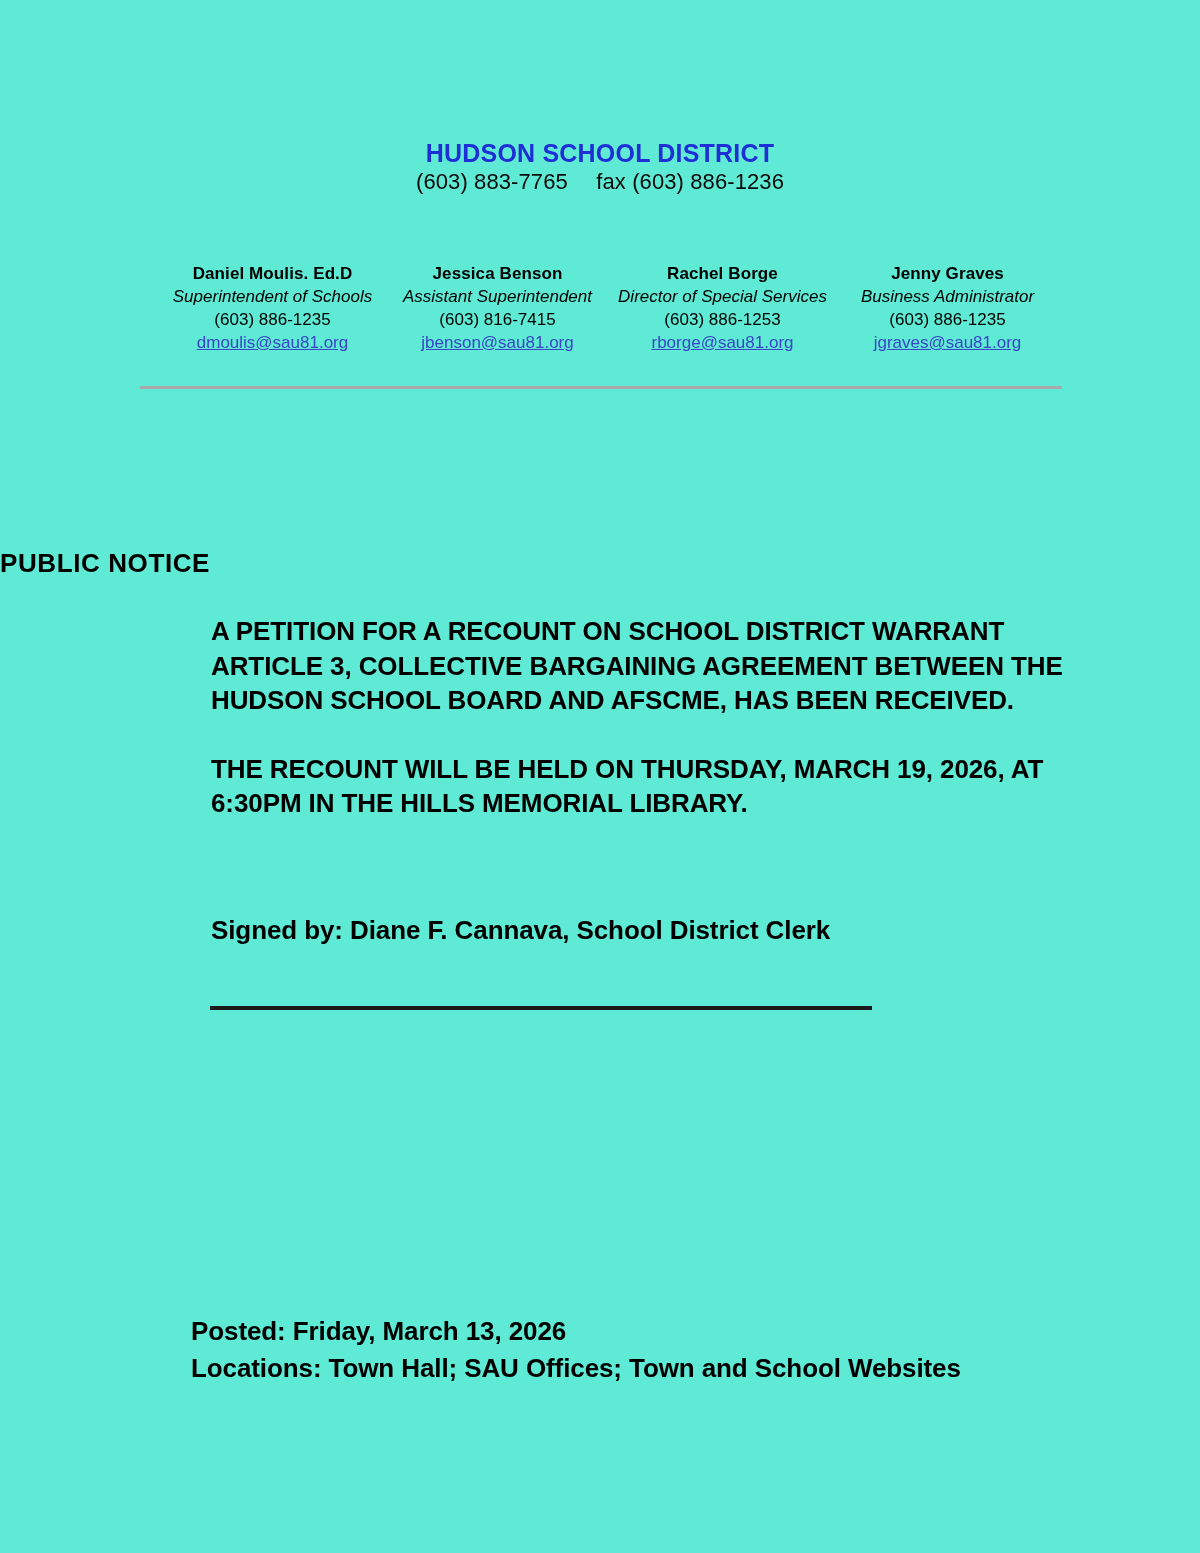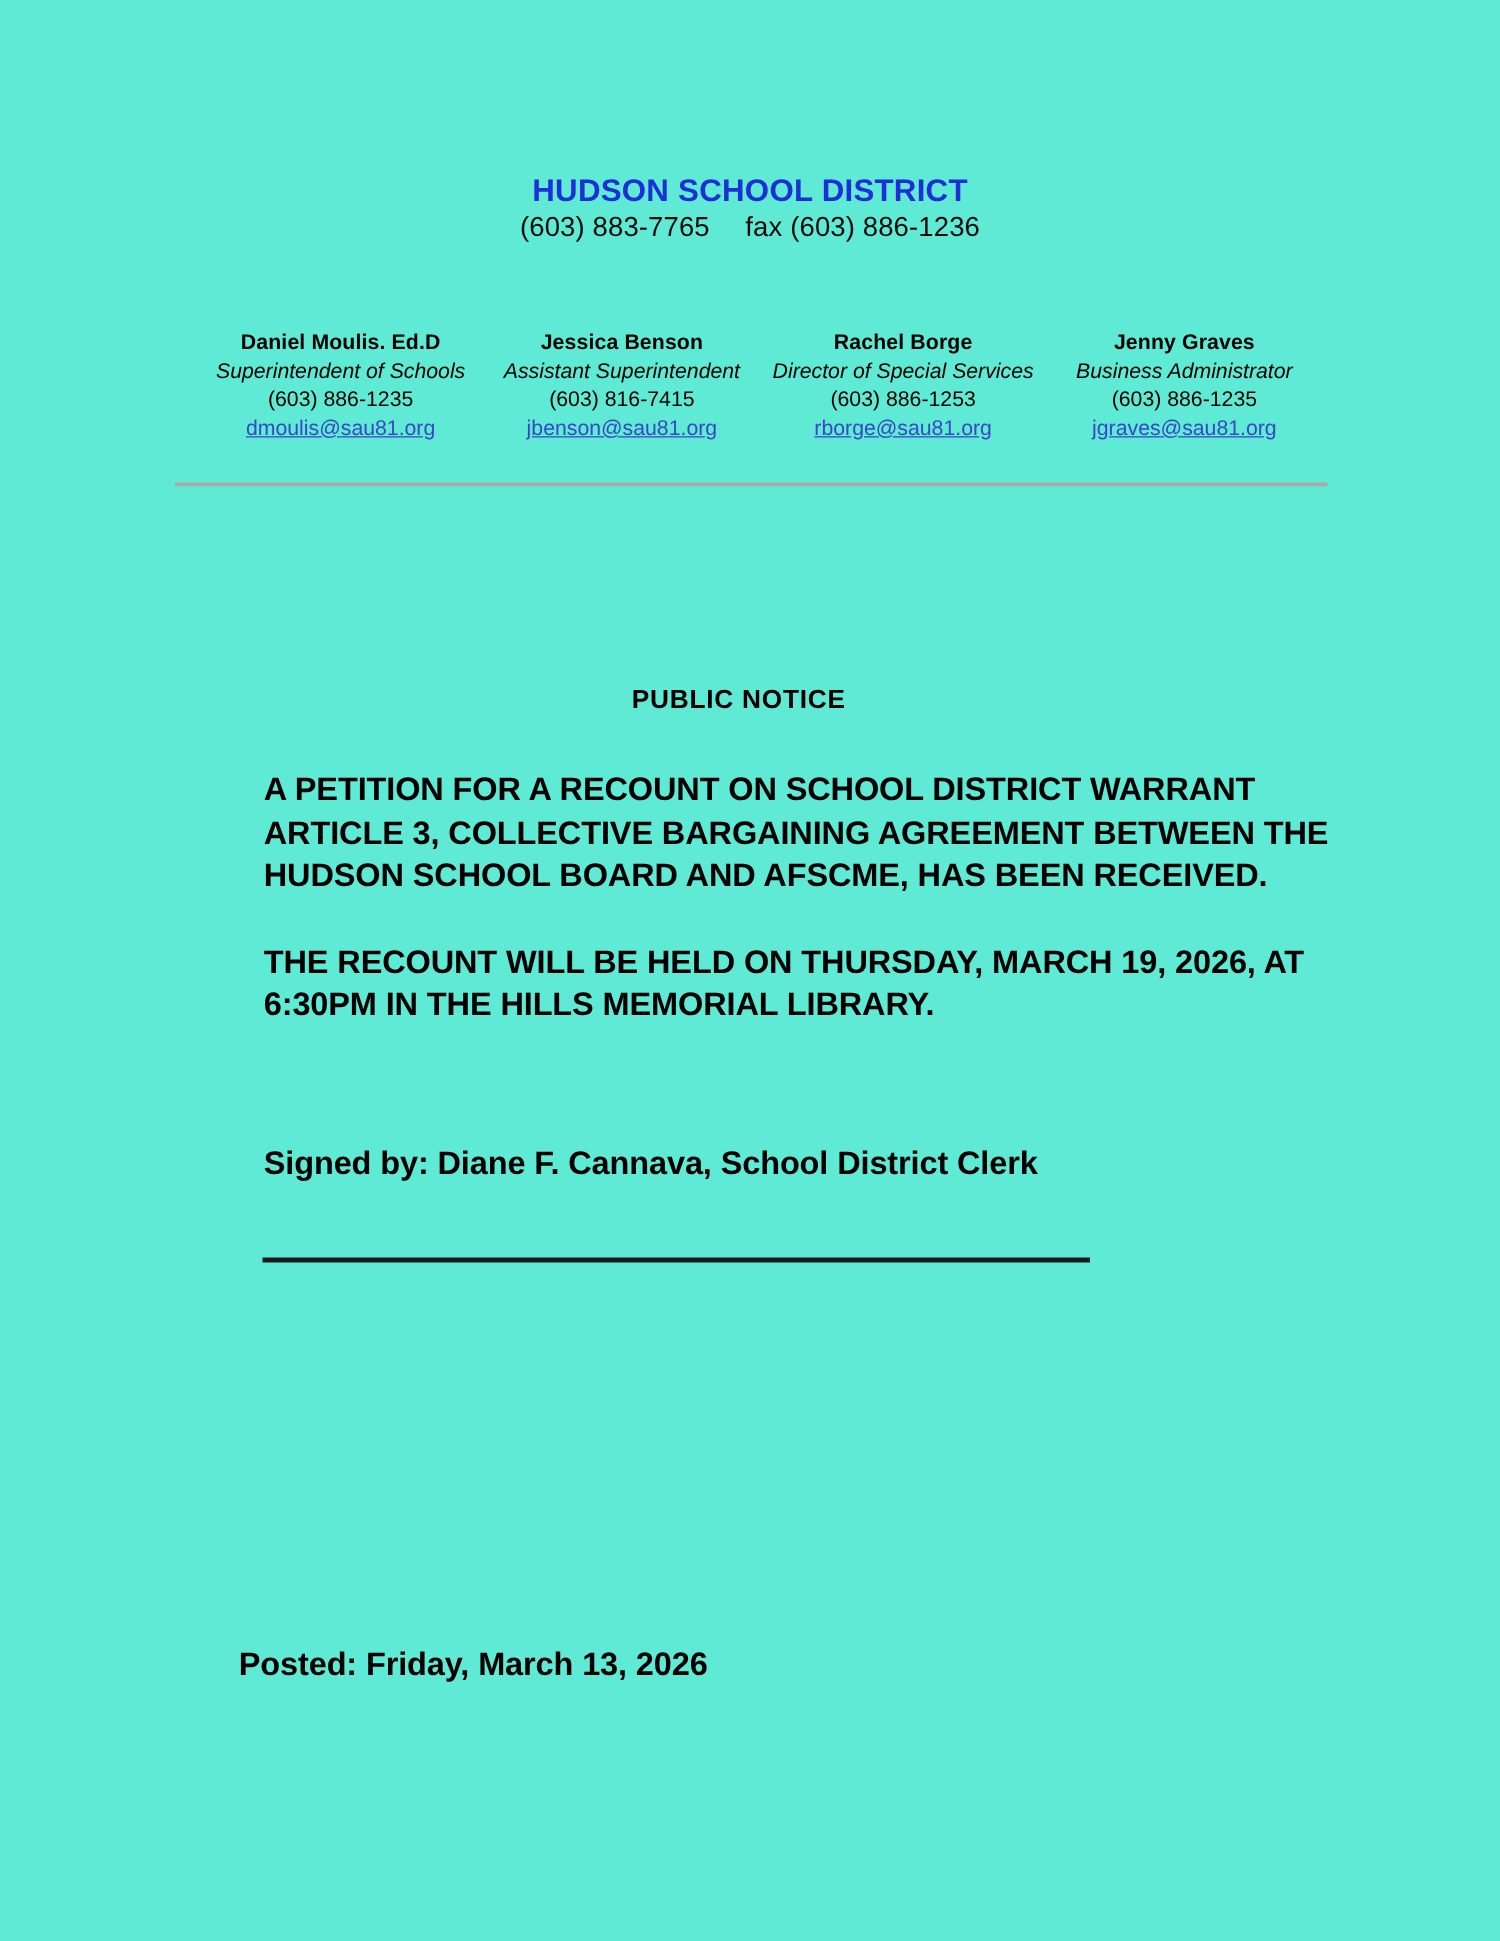--- a/index.html
+++ b/index.html
@@ -97,22 +97,21 @@
     height: 3px;
     background: #a9a9a9;
   }
 
   
   .notice-title {
     position: absolute;
     top: 548px;
     left: 0;
     width: 1182px;
-    text-align: center;
-    font-size: 21px;
+    font-size: 26px;
     font-weight: bold;
     letter-spacing: 0.6px;
   }
   .notice-body {
     position: absolute;
     top: 614px;
     left: 211px;
     width: 860px;
   }
   .notice-para {
@@ -212,15 +211,16 @@
     <p class="notice-para">A PETITION FOR A RECOUNT ON SCHOOL DISTRICT WARRANT ARTICLE 3, COLLECTIVE BARGAINING AGREEMENT BETWEEN THE HUDSON SCHOOL BOARD AND AFSCME, HAS BEEN RECEIVED.</p>
     <p class="notice-para spaced">THE RECOUNT WILL BE HELD ON THURSDAY, MARCH 19, 2026, AT 6:30PM IN THE HILLS MEMORIAL LIBRARY.</p>
   </div>
 
   <div class="signature-line-text">Signed by: Diane F. Cannava, School District Clerk</div>
 
   <div class="underscore-rule"></div>
 
   <div class="footer-block">
     <div class="footer-line">Posted: Friday, March 13, 2026</div>
+    <div class="footer-line">Locations: Town Hall; SAU Offices; Town and School Websites</div>
   </div>
 
 </div>
 
 </body></html>

